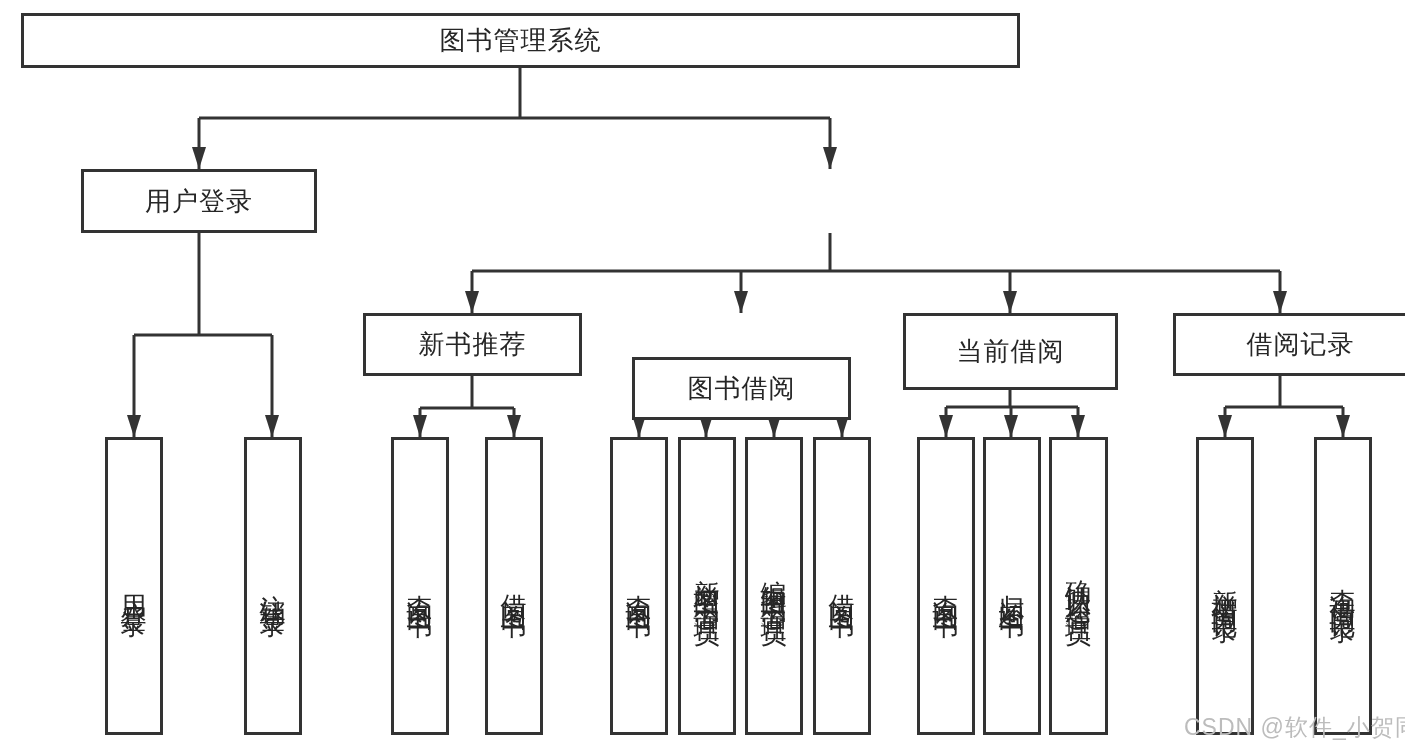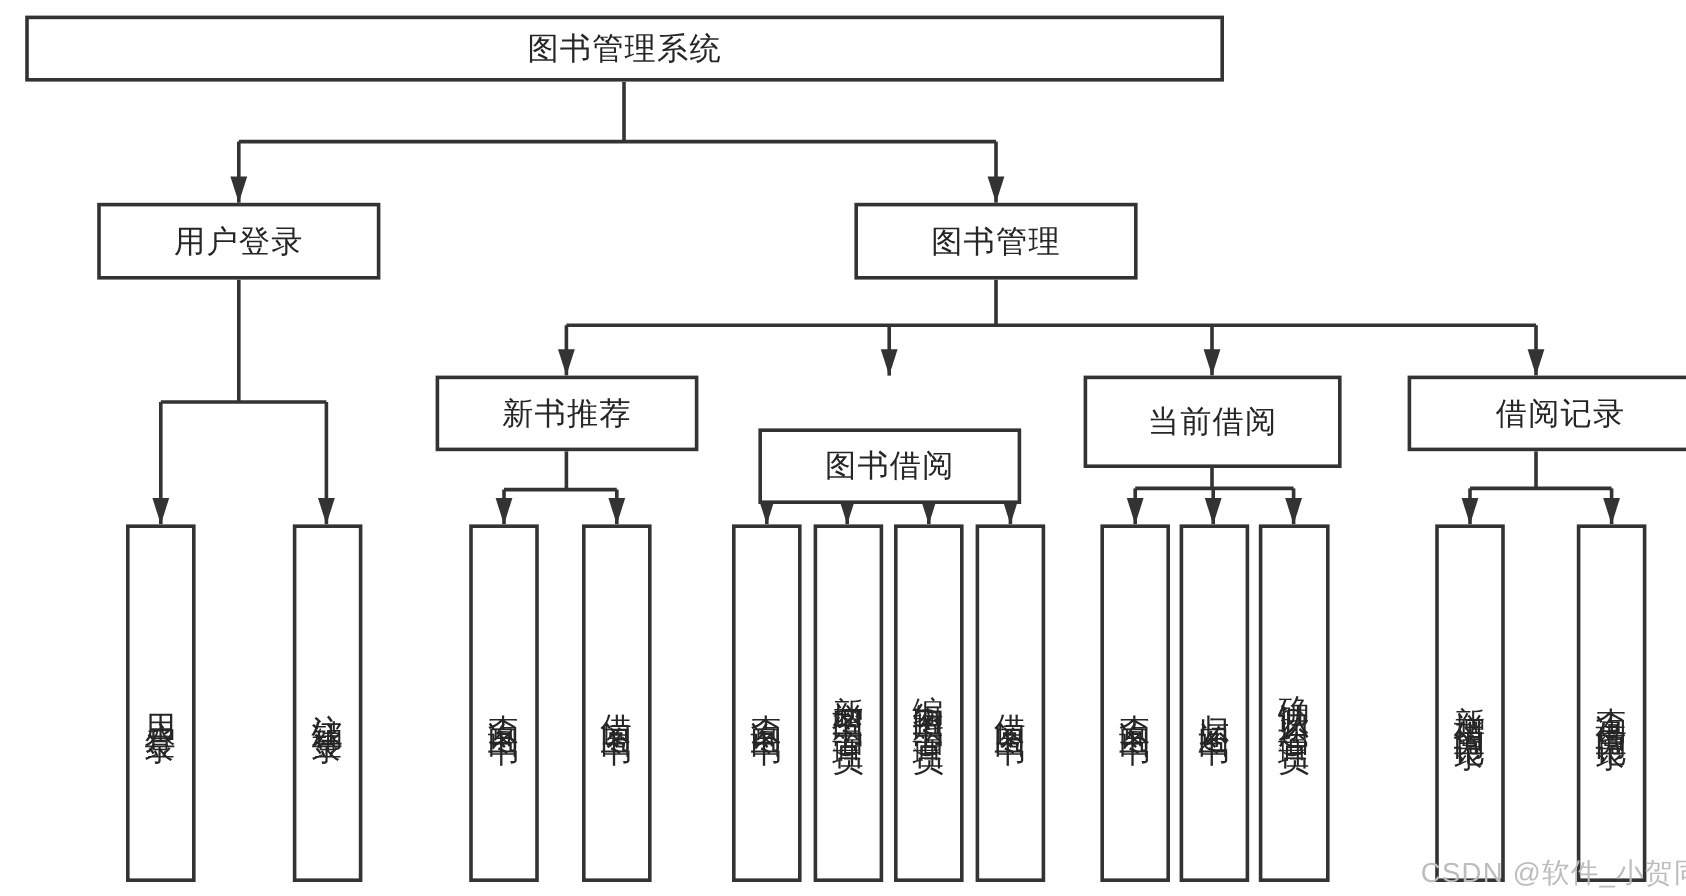--- a/index.html
+++ b/index.html
@@ -110,21 +110,20 @@
 
     <path class="edge" d="M1280,376 L1280,407"></path>
     <path class="edge" d="M1225,407 L1343,407"></path>
     <path class="edge" d="M1225,407 L1225,437" marker-end="url(#arw)"></path>
     <path class="edge" d="M1343,407 L1343,437" marker-end="url(#arw)"></path>
   </svg>
 
   <div class="box" style="left:21px; top:13px; width:999px; height:55px;">图书管理系统</div>
 
   <div class="box hbox" style="left:81px; top:169px; width:236px;">用户登录</div>
-  <div class="box hbox" style="left:712px; top:169px; width:236px;">图书管理</div>
 
   <div class="box" style="left:363px; top:313px; width:219px; height:63px;">新书推荐</div>
   <div class="box" style="left:632px; top:313px; width:219px; height:63px;margin-top:44px;">图书借阅</div>
   <div class="box" style="left:903px; top:313px; width:215px; height:77px;">当前借阅</div>
   <div class="box" style="left:1173px; top:313px; width:255px; height:63px;">借阅记录</div>
 
   <div class="box vbox" style="left:105px;">
     <span>用户登录</span>
   </div>
   <div class="box vbox" style="left:244px;">

